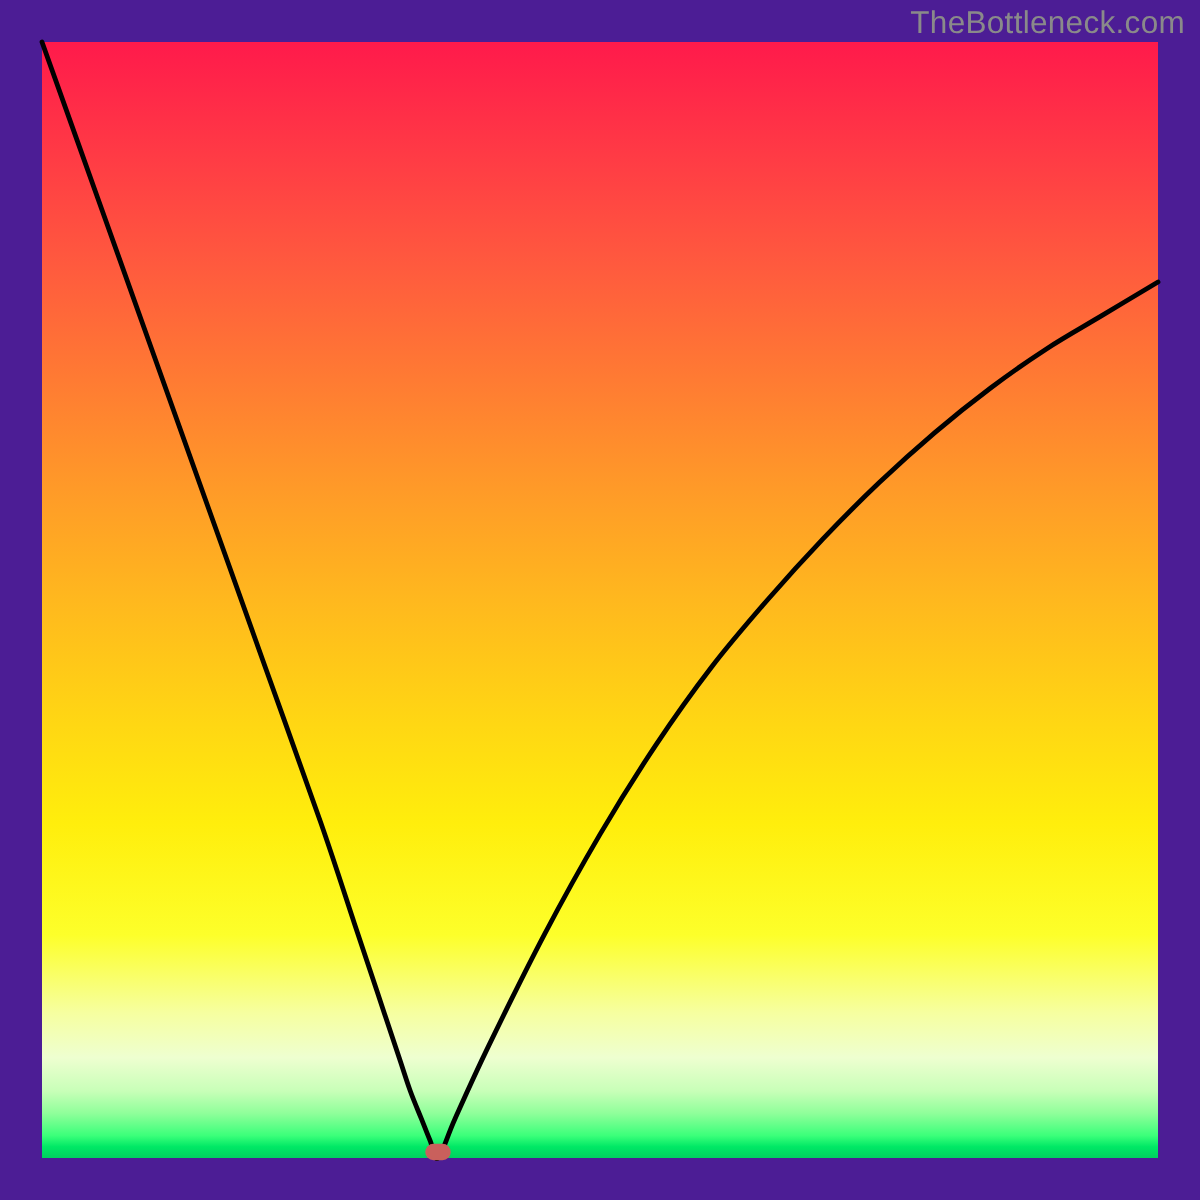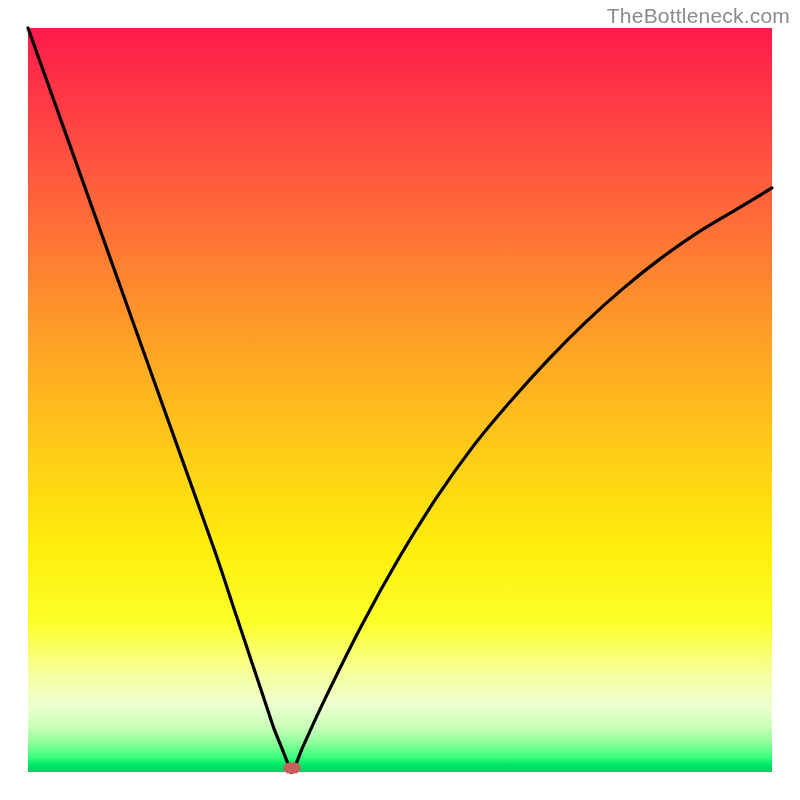--- a/index.html
+++ b/index.html
@@ -10,21 +10,21 @@
     background: #000;
     overflow: hidden;
     font-family: Arial, Helvetica, sans-serif;
   }
   .frame {
     position: absolute;
     left: 0;
     top: 0;
     width: 800px;
     height: 800px;
-    background: #ffffff;
+    background: #4c1d95;
   }
   .plot {
     position: absolute;
     left: 28px;
     top: 28px;
     width: 744px;
     height: 744px;
     background: linear-gradient(to bottom,
       #ff1a4b 0%,
       #ff3a45 10%,

